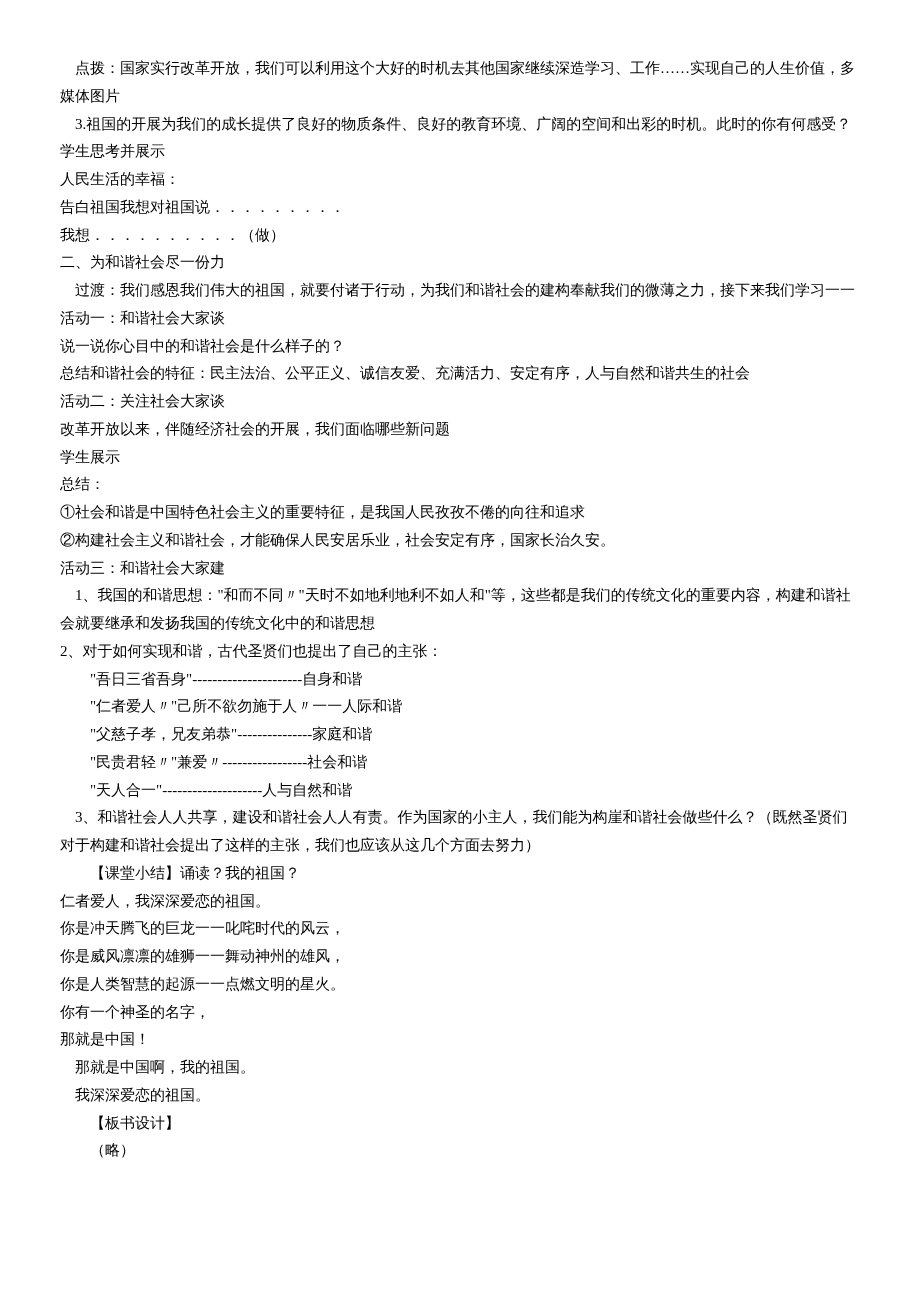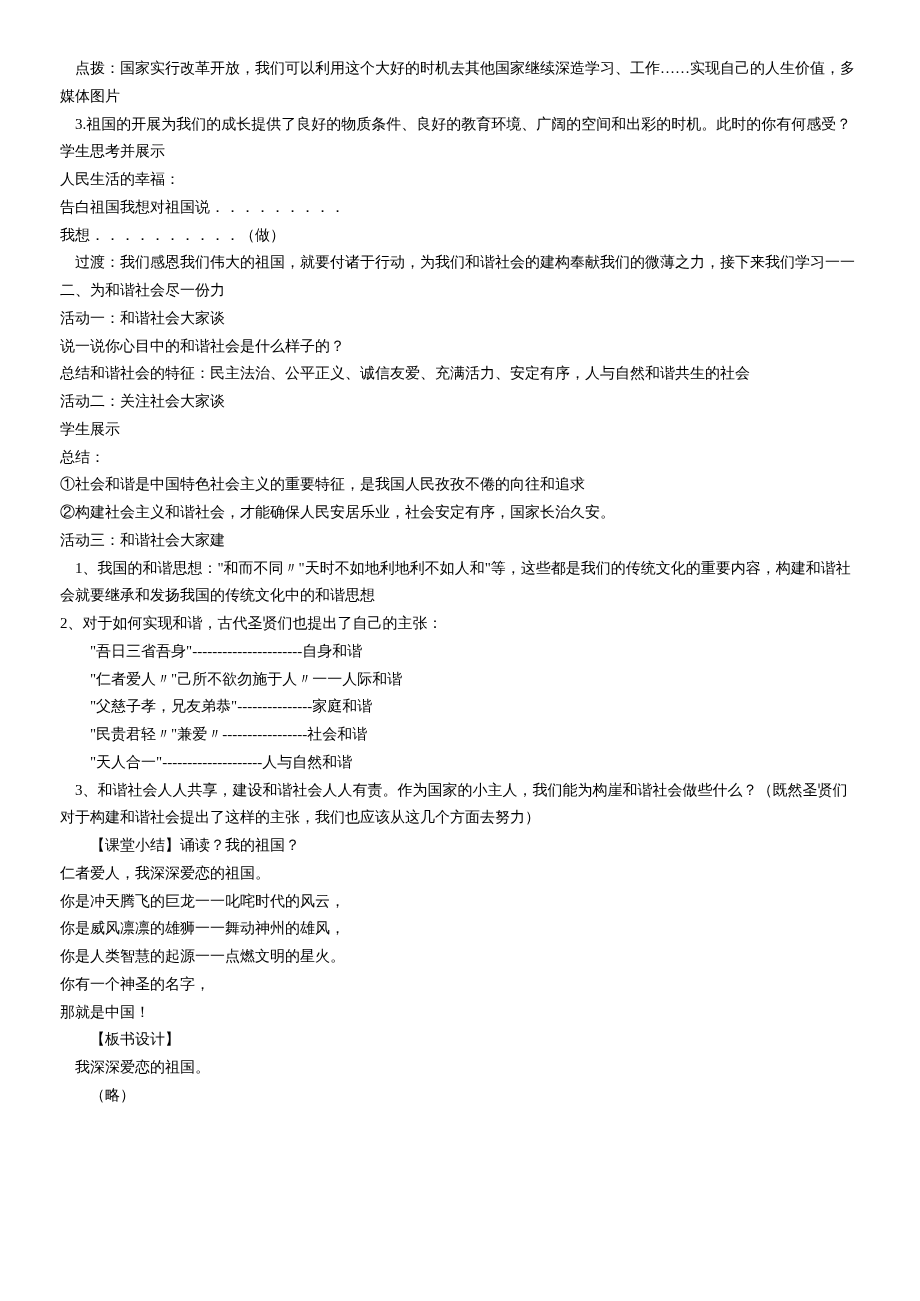--- a/index.html
+++ b/index.html
@@ -26,42 +26,44 @@
 </head>
 <body>
 
 <div id="doc">
     <span class="line indent1">点拨：国家实行改革开放，我们可以利用这个大好的时机去其他国家继续深造学习、工作……实现自己的人生价值，多媒体图片</span>
     <span class="line indent1">3.祖国的开展为我们的成长提供了良好的物质条件、良好的教育环境、广阔的空间和出彩的时机。此时的你有何感受？</span>
     <span class="line ">学生思考并展示</span>
     <span class="line ">人民生活的幸福：</span>
     <span class="line ">告白祖国我想对祖国说．．．．．．．．．</span>
     <span class="line ">我想．．．．．．．．．．（做）</span>
+    <span class="line ">二、为和谐社会尽一份力</span>
     <span class="line indent1">过渡：我们感恩我们伟大的祖国，就要付诸于行动，为我们和谐社会的建构奉献我们的微薄之力，接下来我们学习一一</span>
-    <span class="line ">二、为和谐社会尽一份力</span>
     <span class="line ">活动一：和谐社会大家谈</span>
     <span class="line ">说一说你心目中的和谐社会是什么样子的？</span>
     <span class="line ">总结和谐社会的特征：民主法治、公平正义、诚信友爱、充满活力、安定有序，人与自然和谐共生的社会</span>
     <span class="line ">活动二：关注社会大家谈</span>
+    <span class="line ">改革开放以来，伴随经济社会的开展，我们面临哪些新问题</span>
     <span class="line ">学生展示</span>
     <span class="line ">总结：</span>
     <span class="line ">①社会和谐是中国特色社会主义的重要特征，是我国人民孜孜不倦的向往和追求</span>
     <span class="line ">②构建社会主义和谐社会，才能确保人民安居乐业，社会安定有序，国家长治久安。</span>
     <span class="line ">活动三：和谐社会大家建</span>
     <span class="line indent1">1、我国的和谐思想："和而不同〃"天时不如地利地利不如人和"等，这些都是我们的传统文化的重要内容，构建和谐社会就要继承和发扬我国的传统文化中的和谐思想</span>
     <span class="line ">2、对于如何实现和谐，古代圣贤们也提出了自己的主张：</span>
     <span class="line indent2">"吾日三省吾身"----------------------自身和谐</span>
     <span class="line indent2">"仁者爱人〃"己所不欲勿施于人〃一一人际和谐</span>
     <span class="line indent2">"父慈子孝，兄友弟恭"---------------家庭和谐</span>
     <span class="line indent2">"民贵君轻〃"兼爱〃-----------------社会和谐</span>
     <span class="line indent2">"天人合一"--------------------人与自然和谐</span>
     <span class="line indent1">3、和谐社会人人共享，建设和谐社会人人有责。作为国家的小主人，我们能为构崖和谐社会做些什么？（既然圣贤们对于构建和谐社会提出了这样的主张，我们也应该从这几个方面去努力）</span>
     <span class="line indent2">【课堂小结】诵读？我的祖国？</span>
     <span class="line ">仁者爱人，我深深爱恋的祖国。</span>
     <span class="line ">你是冲天腾飞的巨龙一一叱咤时代的风云，</span>
     <span class="line ">你是威风凛凛的雄狮一一舞动神州的雄风，</span>
     <span class="line ">你是人类智慧的起源一一点燃文明的星火。</span>
     <span class="line ">你有一个神圣的名字，</span>
     <span class="line ">那就是中国！</span>
+    <span class="line indent1">那就是中国啊，我的祖国。</span>
+    <span class="line indent1">我深深爱恋的祖国。</span>
     <span class="line indent2">【板书设计】</span>
-    <span class="line indent1">我深深爱恋的祖国。</span>
     <span class="line indent2">（略）</span>
   </div>
 
 </body></html>

